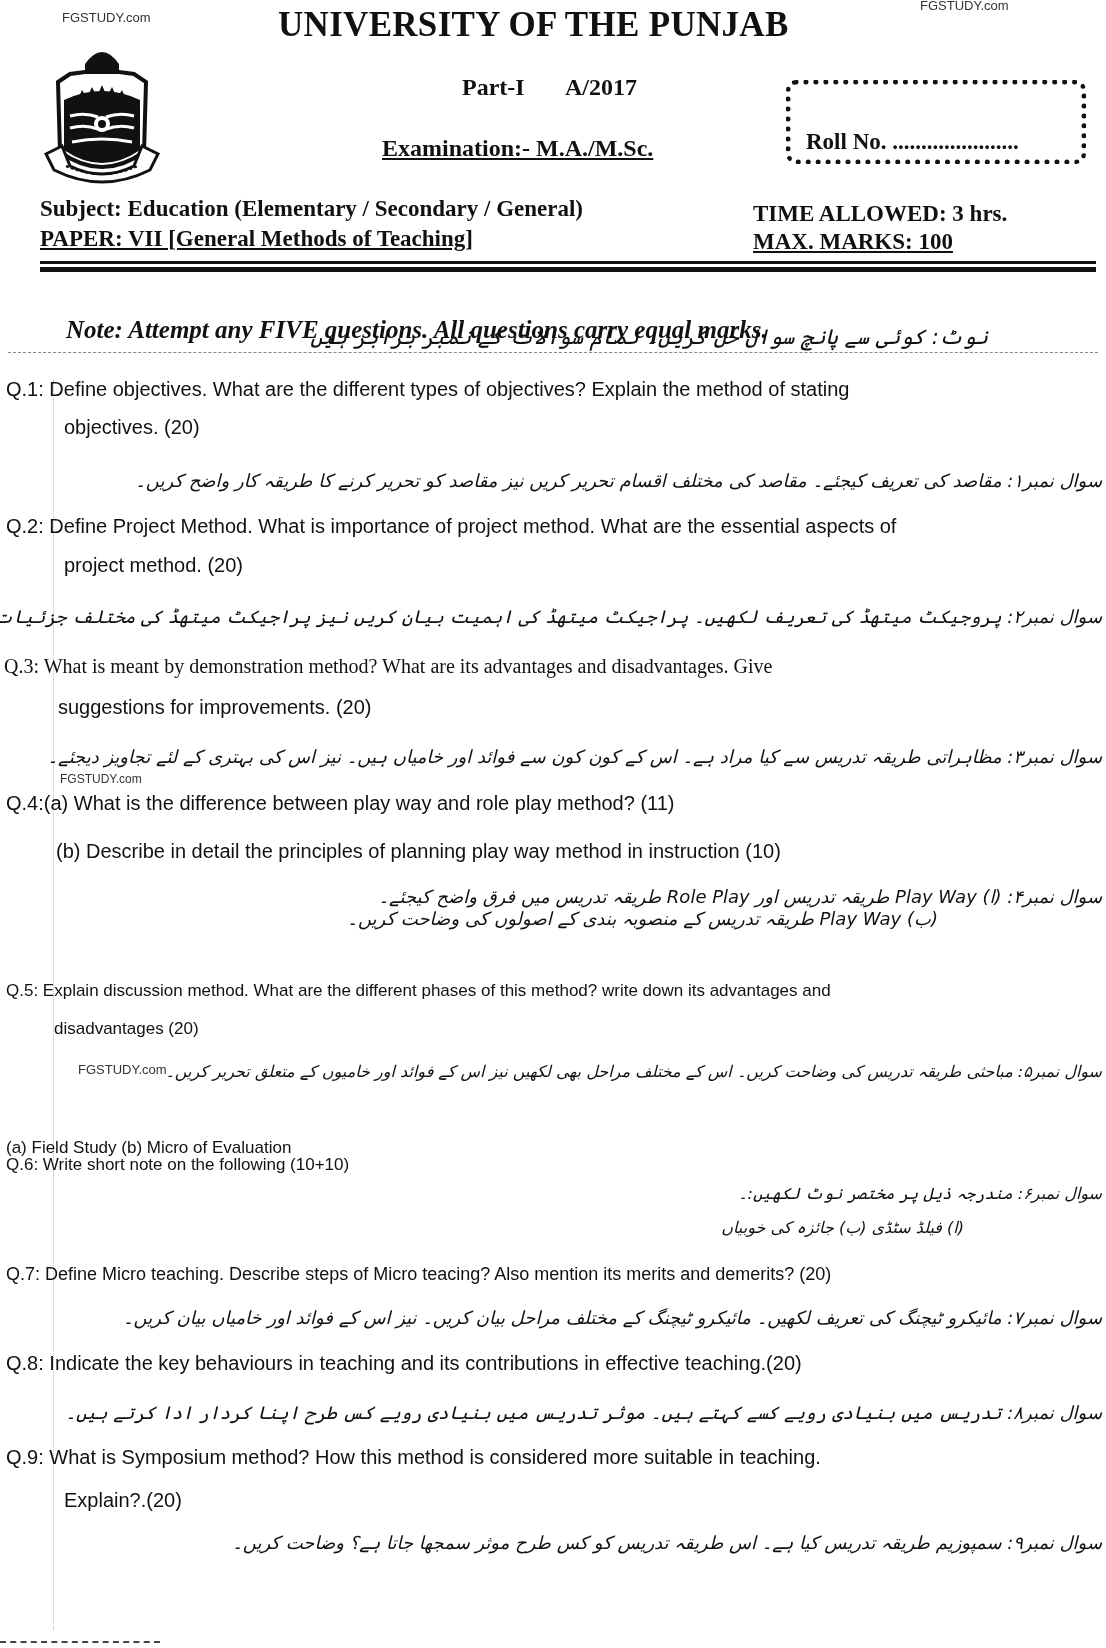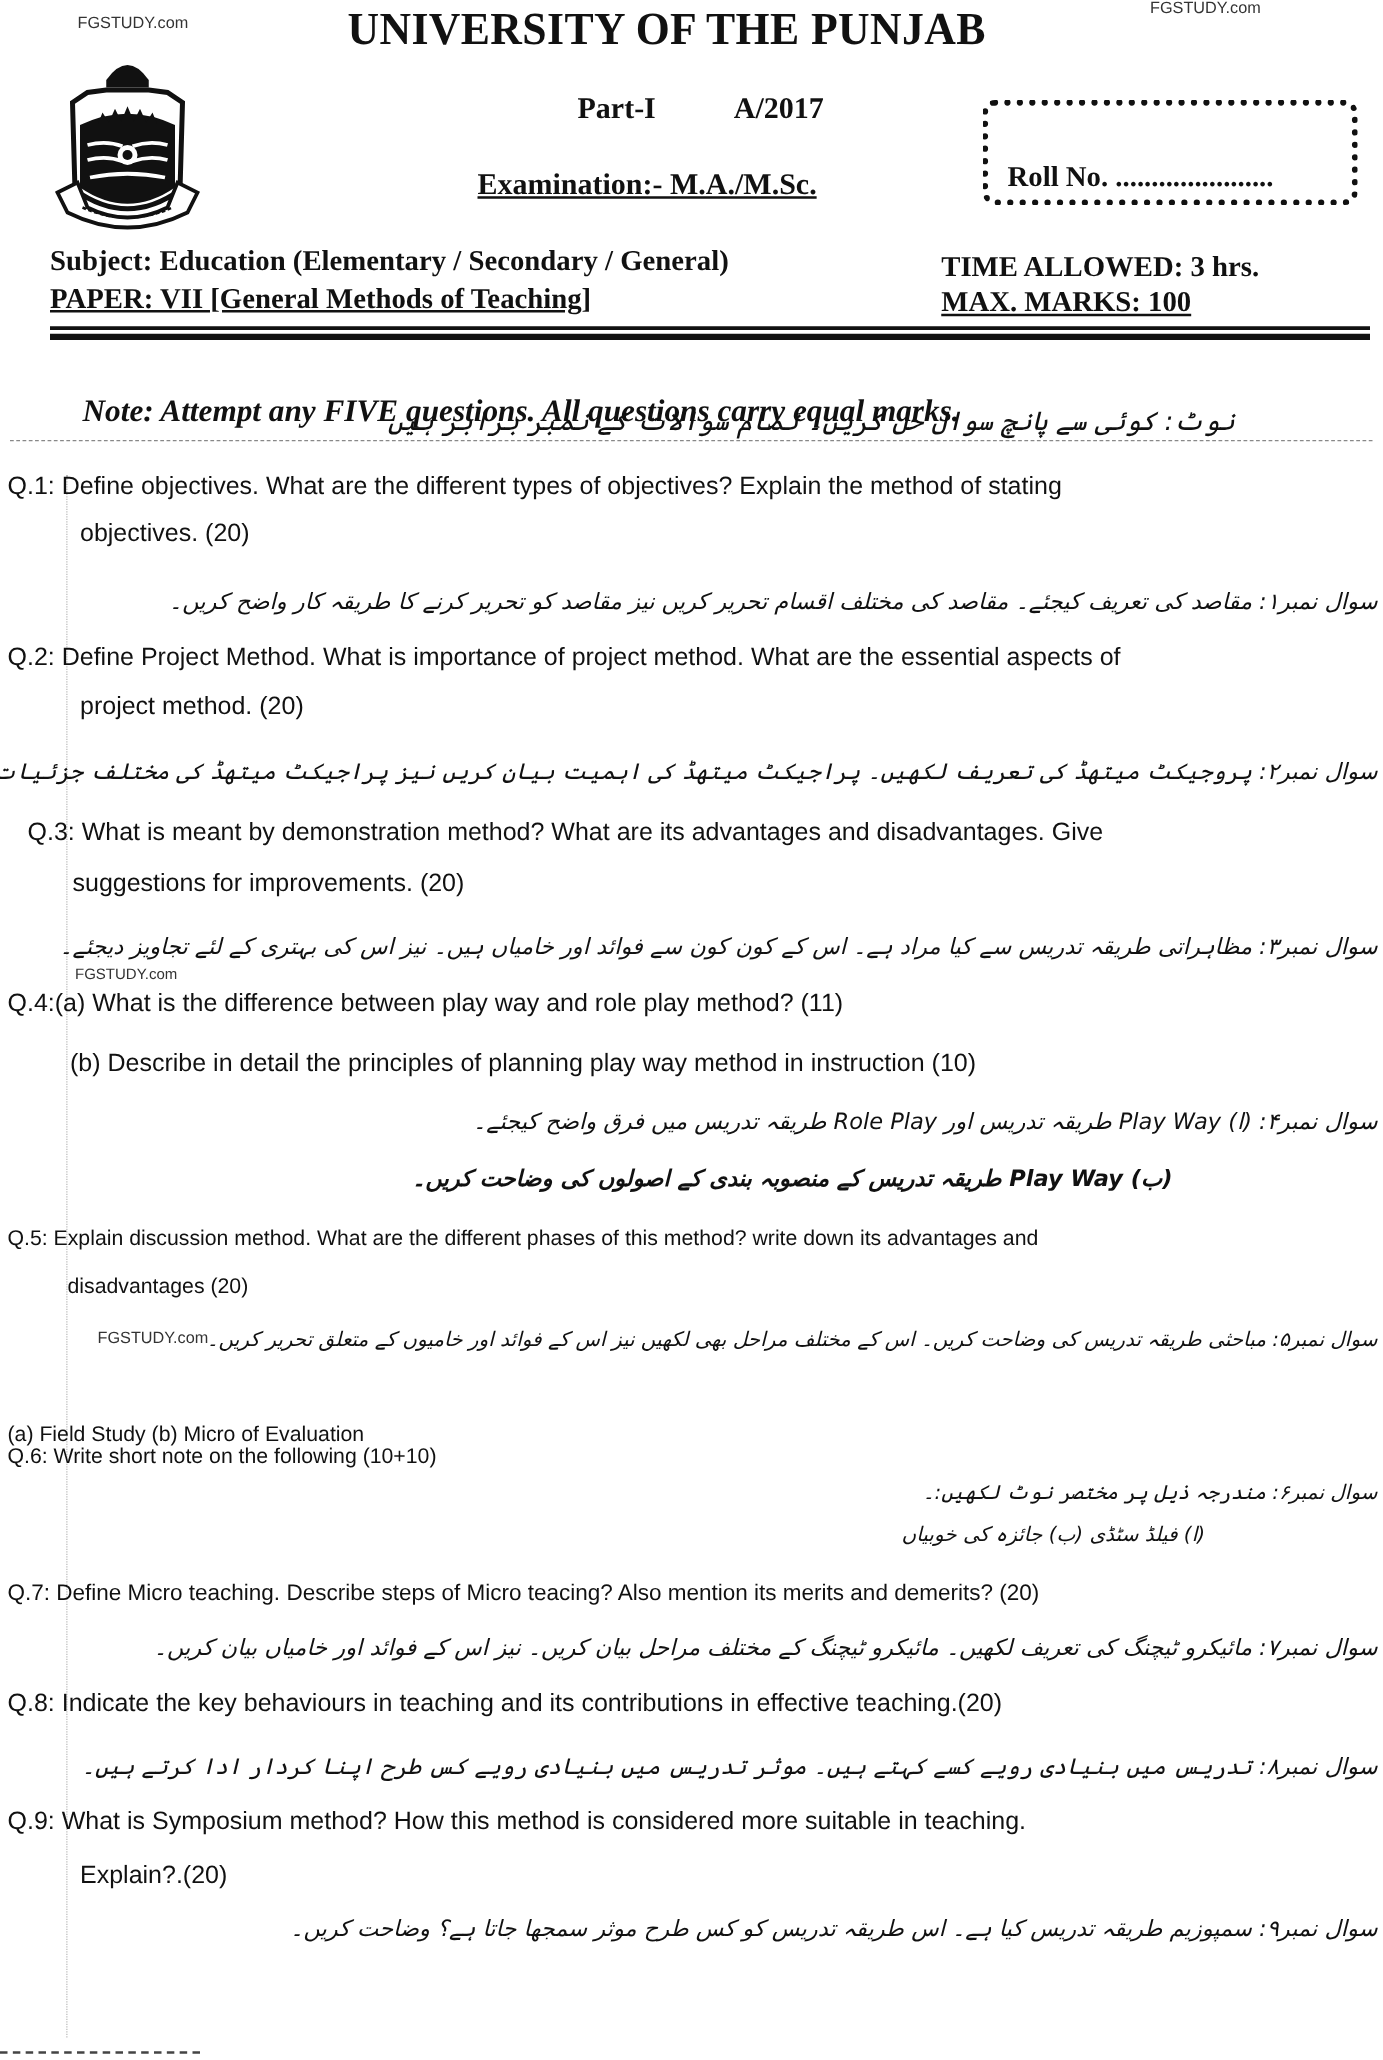--- a/index.html
+++ b/index.html
@@ -44,21 +44,21 @@
     <path d="M32 100 Q62 94 92 100" stroke="#fff" stroke-width="3" fill="none"></path>
     <circle cx="62" cy="82" r="8" fill="#fff"></circle>
     <circle cx="62" cy="82" r="4" fill="#111"></circle>
     <path d="M6 112 L22 104 L30 124 Q62 140 94 124 L102 104 L118 112 L110 128 Q62 152 14 128 Z" fill="#fff" stroke="#111" stroke-width="3"></path>
     <path d="M26 124 Q62 140 98 124" stroke="#111" stroke-width="2" fill="none" stroke-dasharray="3 2"></path>
   </svg>
 </div>
 
 <div class="abs serif-b title">UNIVERSITY OF THE PUNJAB</div>
 <div class="abs serif-b part" style="left:418px;top:74px;margin-left:44px;">Part-I</div>
-<div class="abs serif-b part" style="left:587px;top:74px;">A/2017</div>
+<div class="abs serif-b part" style="left:565px;top:74px;">A/2017</div>
 <div class="abs serif-b exam" style="left:382px;top:102px;margin-top:33px;">Examination:- M.A./M.Sc.</div>
 
 <div class="abs rollbox"></div>
 <div class="abs serif-b roll">Roll No. ......................</div>
 
 <div class="abs serif-b hdr" style="left:40px;top:196px;">Subject: Education (Elementary / Secondary / General)</div>
 <div class="abs serif-b hdr" style="left:40px;top:226px;text-decoration:underline;">PAPER: VII [General Methods of Teaching]</div>
 <div class="abs serif-b hdr" style="left:753px;top:201px;">TIME ALLOWED: 3 hrs.</div>
 <div class="abs serif-b hdr" style="left:753px;top:229px;text-decoration:underline;">MAX. MARKS: 100</div>
 <div class="abs rule1"></div>
@@ -70,28 +70,28 @@
 <div class="abs vline"></div>
 
 <div class="abs q" style="left:6px;top:378px;">Q.1: Define objectives.  What are the different types of objectives? Explain the method of stating</div>
 <div class="abs q" style="left:64px;top:416px;">objectives. (20)</div>
 <div class="abs urdu" style="right:4px;top:470px;">سوال نمبر۱: مقاصد کی تعریف کیجئے۔ مقاصد کی مختلف اقسام تحریر کریں نیز مقاصد کو تحریر کرنے کا طریقہ کار واضح کریں۔</div>
 
 <div class="abs q" style="left:6px;top:515px;">Q.2: Define Project Method. What is importance of project method. What are the essential aspects of</div>
 <div class="abs q" style="left:64px;top:554px;">project method. (20)</div>
 <div class="abs urdu" style="right:4px;top:606px;">سوال نمبر۲: پروجیکٹ میتھڈ کی تعریف لکھیں۔ پراجیکٹ میتھڈ کی اہمیت بیان کریں نیز پراجیکٹ میتھڈ کی مختلف جزئیات کون سی ہیں۔</div>
 
-<div class="abs q" style="left:22px;top:655px;">Q.3: What is meant by demonstration method? What are its advantages and disadvantages. Give</div>
+<div class="abs q" style="left:4px;top:655px;font-family:Liberation Serif, serif;">Q.3: What is meant by demonstration method? What are its advantages and disadvantages. Give</div>
 <div class="abs q" style="left:58px;top:696px;">suggestions for improvements. (20)</div>
 <div class="abs urdu" style="right:4px;top:746px;">سوال نمبر۳: مظاہراتی طریقہ تدریس سے کیا مراد ہے۔ اس کے کون کون سے فوائد اور خامیاں ہیں۔ نیز اس کی بہتری کے لئے تجاویز دیجئے۔</div>
 
 <div class="abs q" style="left:6px;top:792px;">Q.4:(a) What is the difference between play way and role play method? (11)</div>
 <div class="abs q" style="left:56px;top:840px;">(b) Describe in detail the principles of planning play way method in instruction (10)</div>
 <div class="abs urdu" style="right:4px;top:886px;">سوال نمبر۴: (ا) Play Way طریقہ تدریس اور Role Play طریقہ تدریس میں فرق واضح کیجئے۔</div>
-<div class="abs urdu" style="right:168px;top:932px;font-weight:bold;">(ب) Play Way طریقہ تدریس کے منصوبہ بندی کے اصولوں کی وضاحت کریں۔</div>
+<div class="abs urdu" style="right:168px;top:908px;">(ب) Play Way طریقہ تدریس کے منصوبہ بندی کے اصولوں کی وضاحت کریں۔</div>
 
 <div class="abs qs" style="left:6px;top:981px;">Q.5: Explain discussion method. What are the different phases of this method? write down its advantages and</div>
 <div class="abs qs" style="left:54px;top:1019px;">disadvantages (20)</div>
 <div class="abs urdu" style="right:4px;top:1062px;font-size:16px;">سوال نمبر۵: مباحثی طریقہ تدریس کی وضاحت کریں۔ اس کے مختلف مراحل بھی لکھیں نیز اس کے فوائد اور خامیوں کے متعلق تحریر کریں۔</div>
 
 <div class="abs qs" style="left:6px;top:1155px;">Q.6: Write short note on the following (10+10)</div>
 <div class="abs qs" style="left:6px;top:1138px;">(a) Field Study (b) Micro of Evaluation</div>
 <div class="abs urdu" style="right:4px;top:1184px;font-size:16px;">سوال نمبر۶: مندرجہ ذیل پر مختصر نوٹ لکھیں:۔</div>
 <div class="abs urdu" style="right:142px;top:1218px;font-size:16px;">(ا) فیلڈ سٹڈی    (ب) جائزہ کی خوبیاں</div>
 

